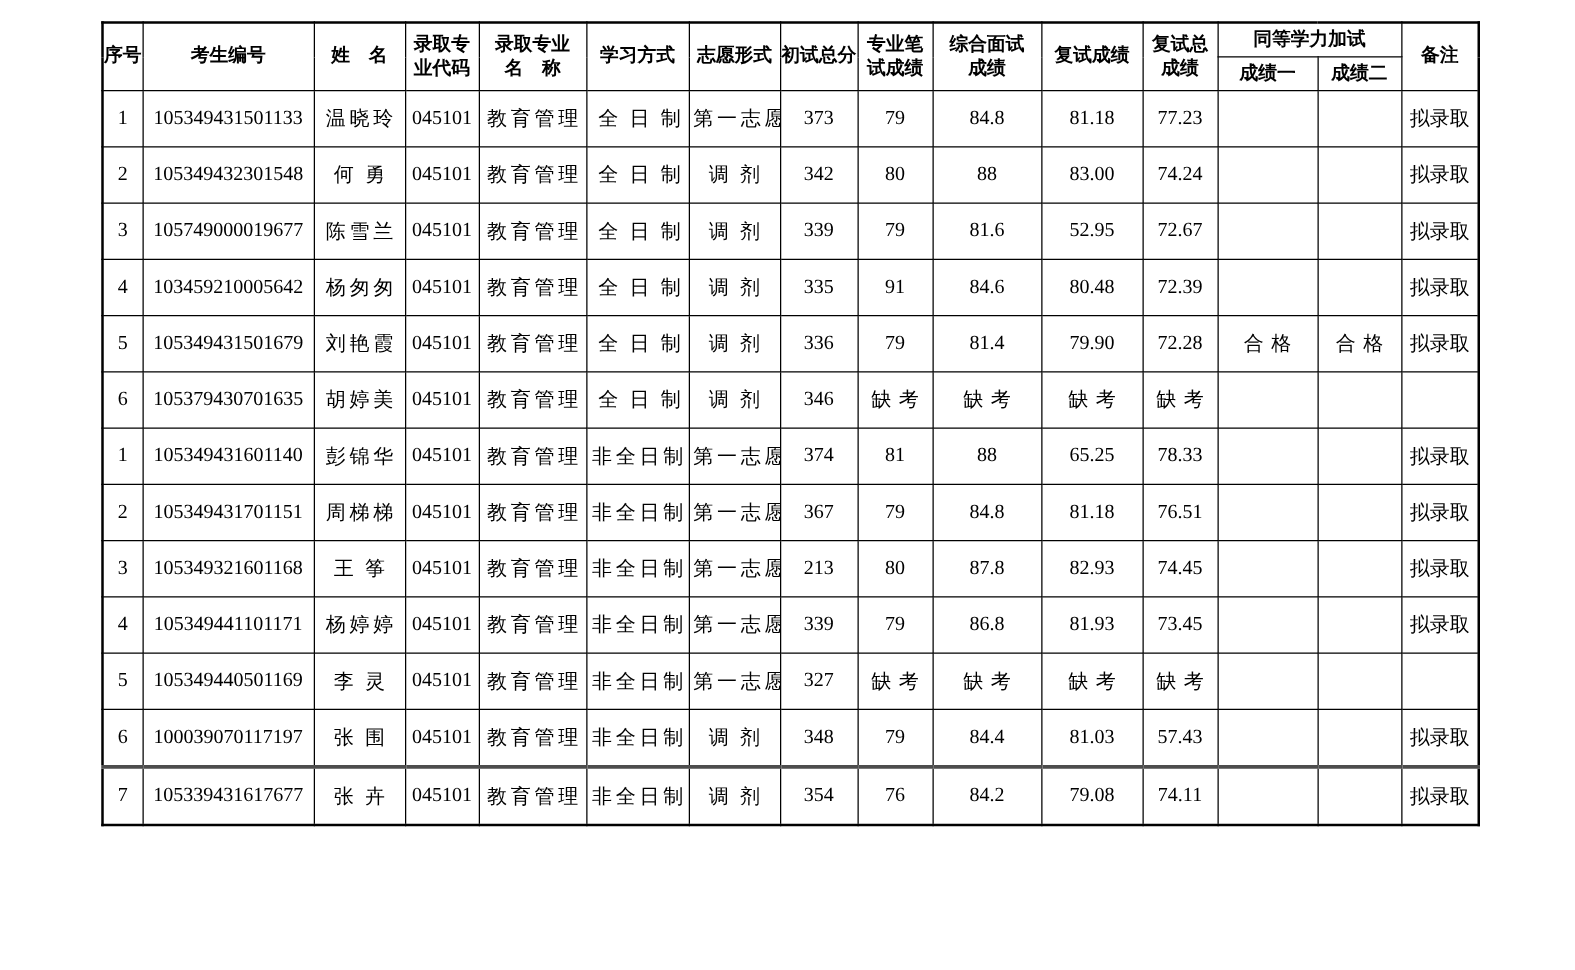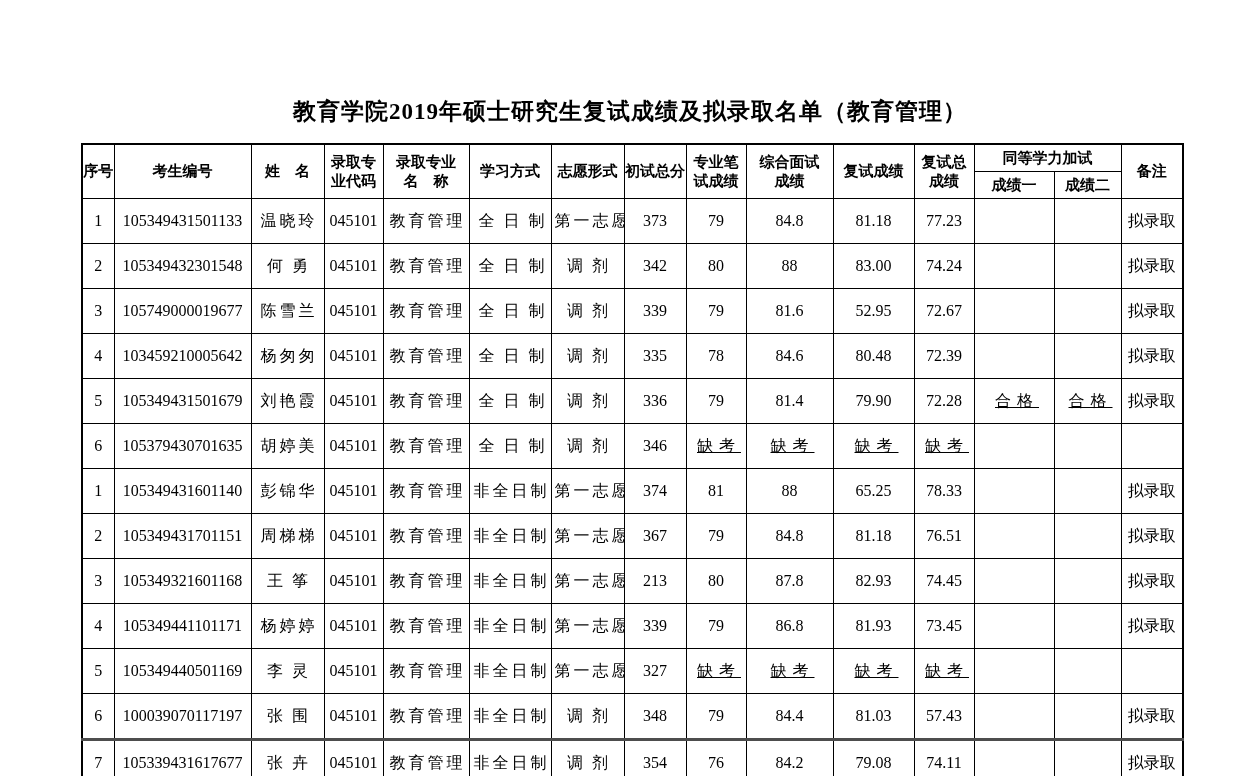--- a/index.html
+++ b/index.html
@@ -50,29 +50,28 @@
     height: 44px;
     font-size: 16px;
     white-space: nowrap;
   }
   
   .score-table tbody tr:nth-child(12) td {
     border-bottom: 3px solid #4d4d4d;
   }
   
   .ls-wide { letter-spacing: 9px; padding-left: 9px !important; font-family: Liberation Serif, serif; }
-  .ls-md   { letter-spacing: 6px; padding-left: 6px !important; text-decoration: underline; }
+  .ls-md   { letter-spacing: 6px; padding-left: 6px !important; }
   .ls-sm   { letter-spacing: 3px; padding-left: 3px !important; }
 </style>
 </head>
 <body>
 
 <div class="page">
 
-  <h1 class="doc-title">教育学院2019年硕士研究生复试成绩及拟录取名单（教育管理）</h1>
 
   <table class="score-table">
     <colgroup>
       <col style="width:32px">
         <col style="width:137px">
         <col style="width:73px">
         <col style="width:59px">
       <col style="width:86px">
         <col style="width:82px">
         <col style="width:73px">
@@ -166,21 +165,21 @@
         </tr>
         <tr>
           <td>4</td>
           <td>103459210005642</td>
           <td class="ls-sm">杨匆匆</td>
           <td>045101</td>
           <td class="ls-sm">教育管理</td>
           <td class="ls-wide">全日制</td>
           <td class="ls-wide">调剂</td>
           <td>335</td>
-          <td>78</td>
+          <td>91</td>
           <td>84.6</td>
           <td>80.48</td>
           <td>72.39</td>
           <td></td>
           <td></td>
           <td>拟录取</td>
         </tr>
         <tr>
           <td>5</td>
           <td>105349431501679</td>

